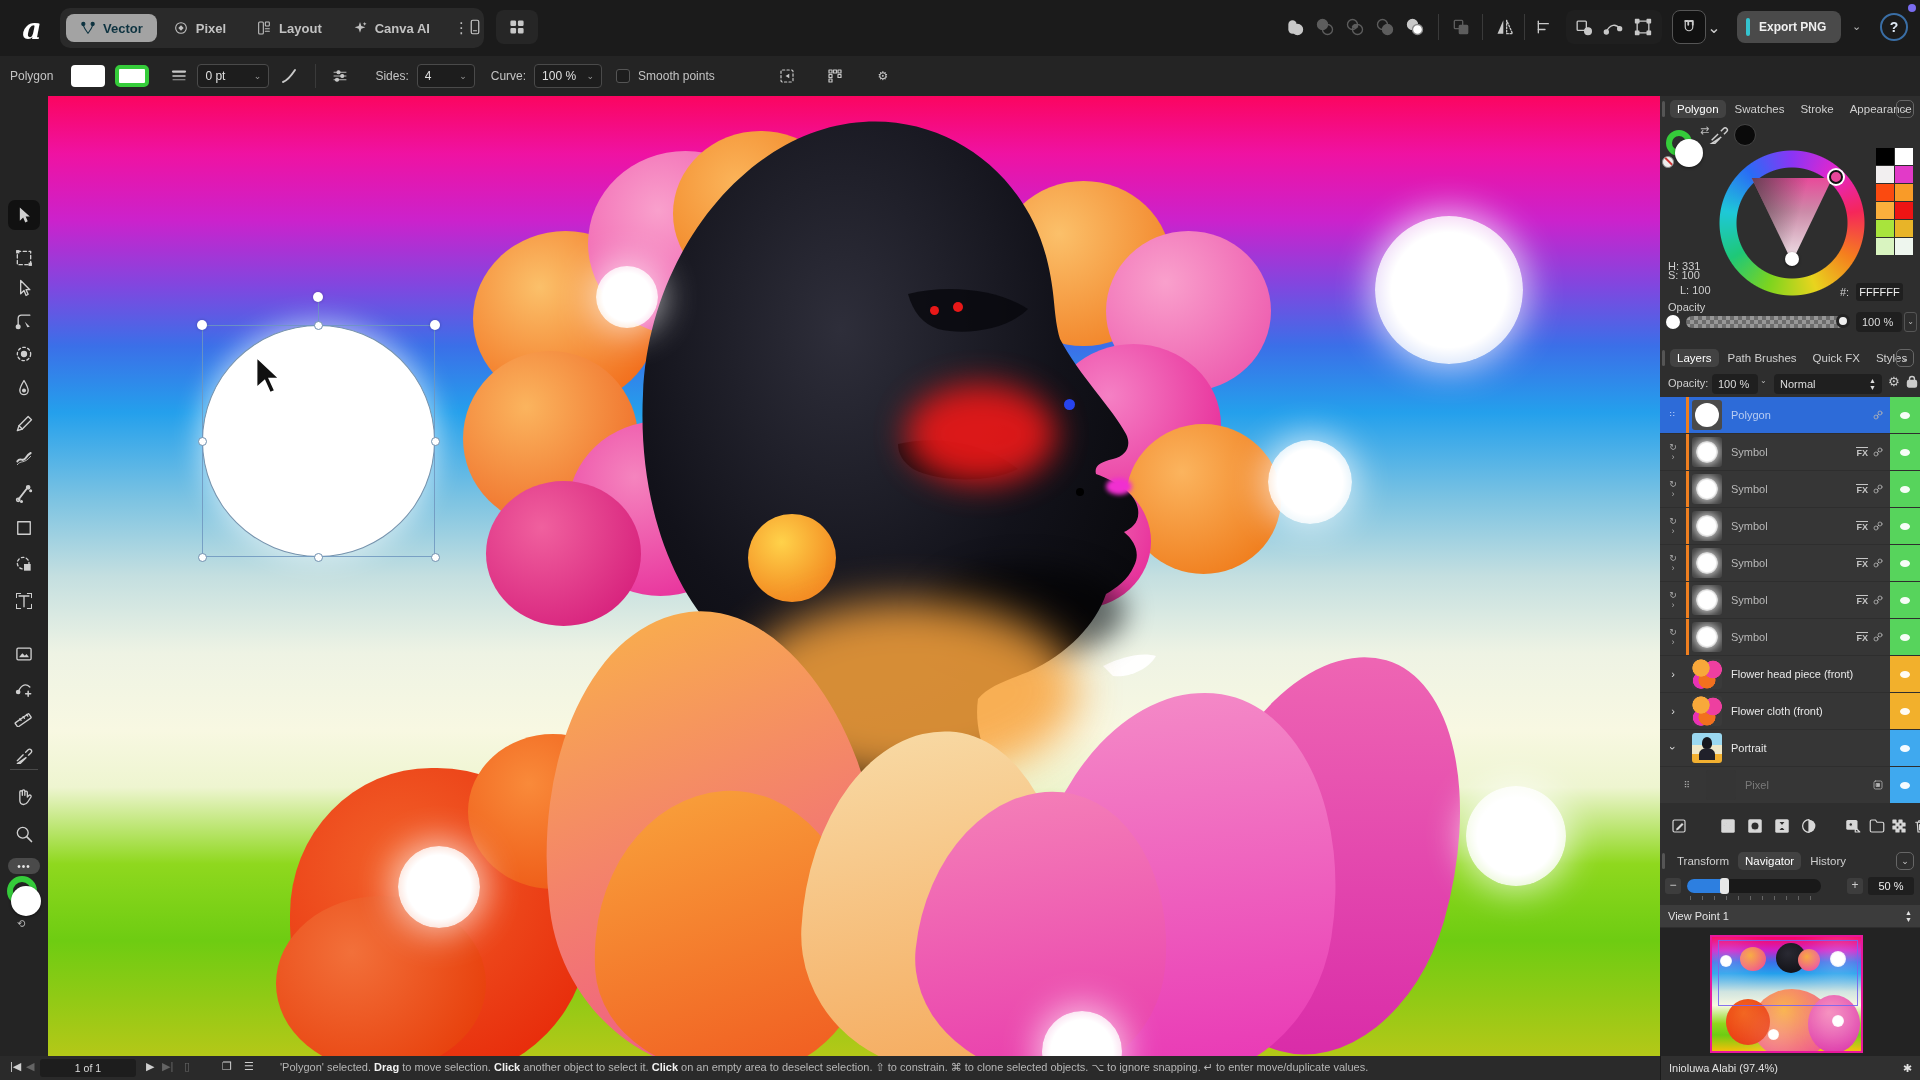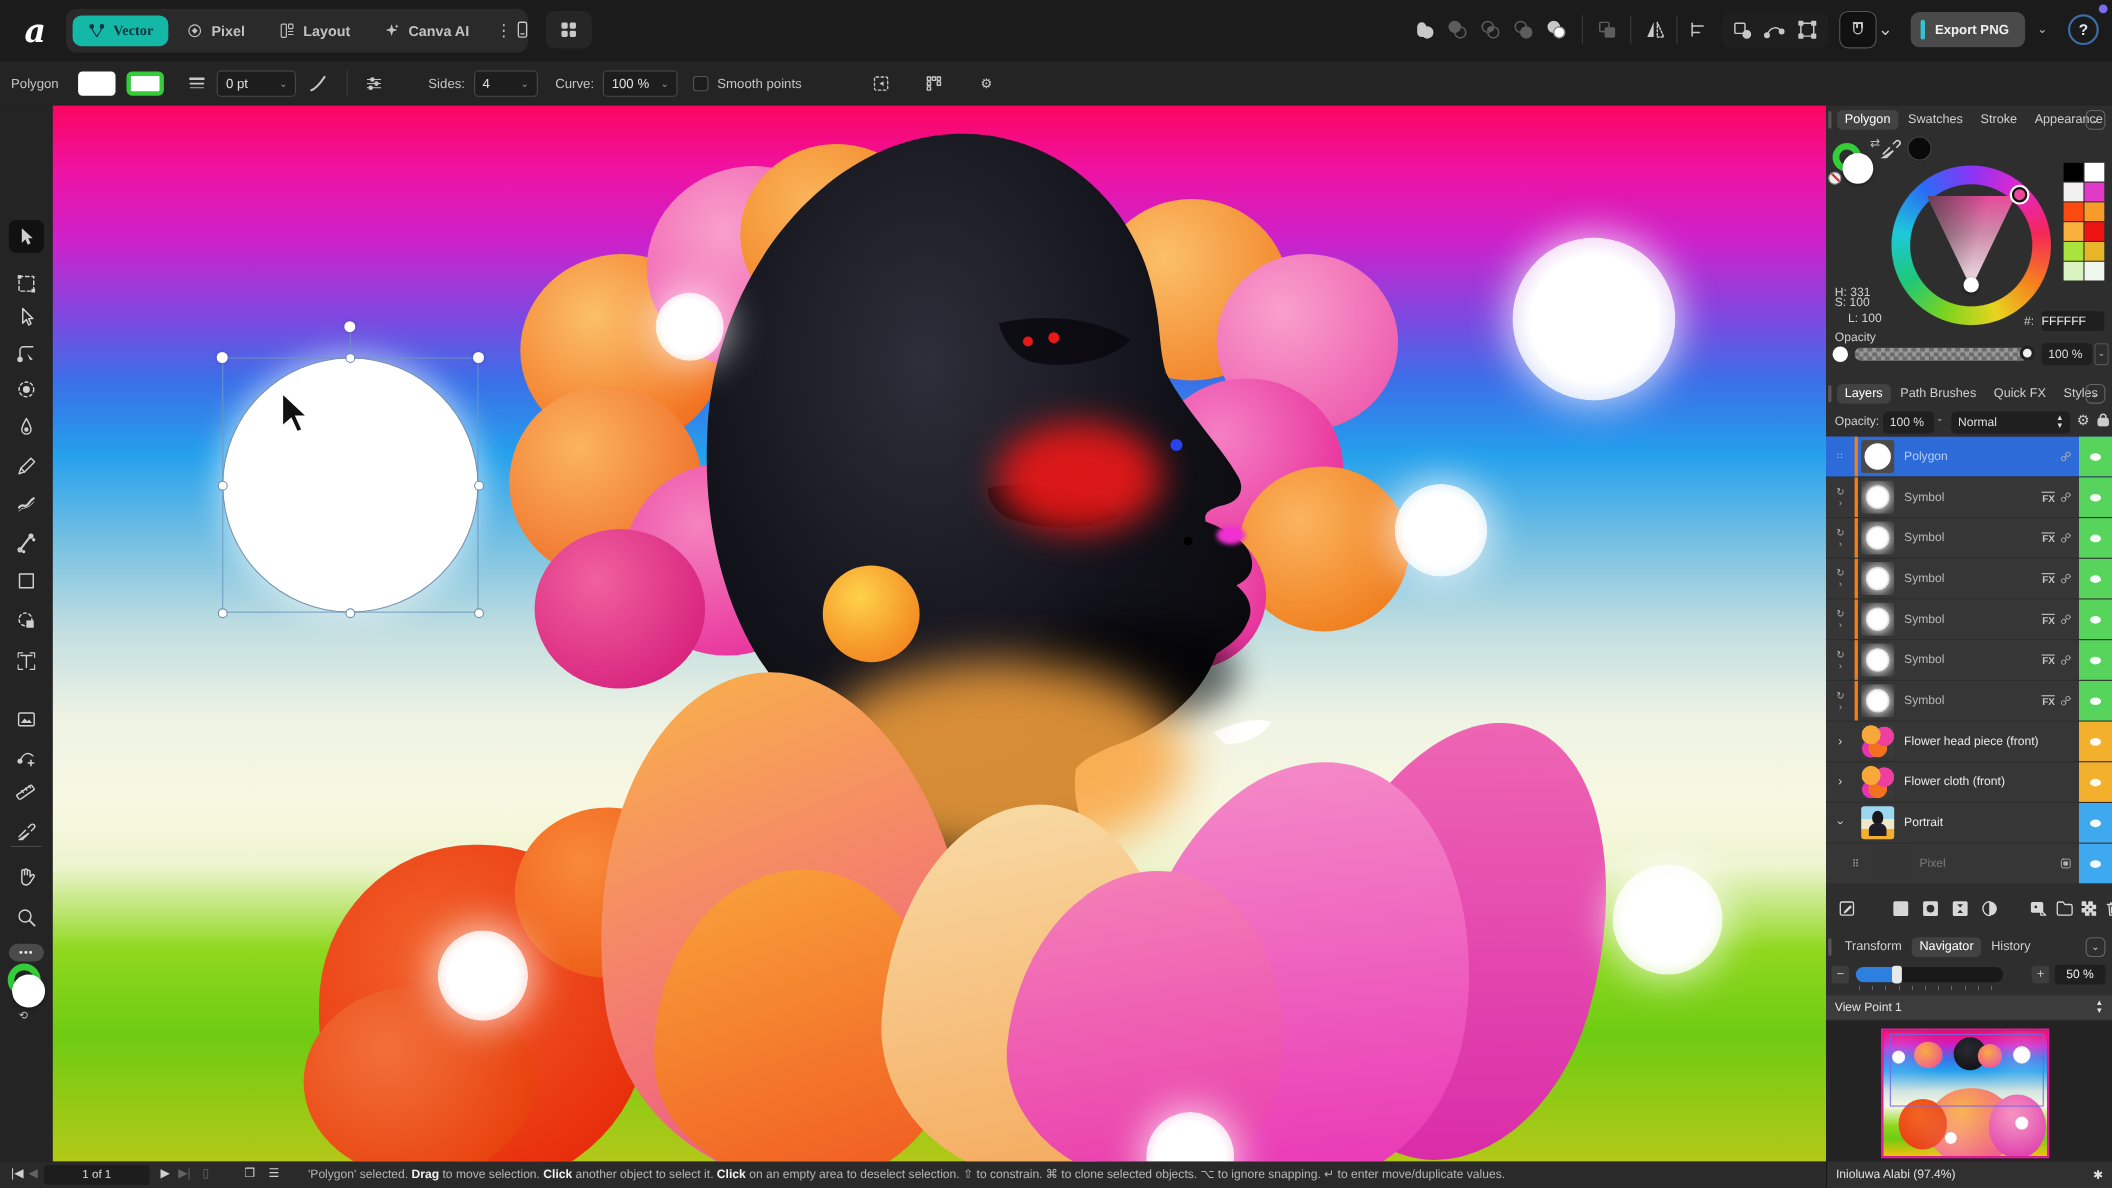--- a/index.html
+++ b/index.html
@@ -8,21 +8,21 @@
   .abs { position:absolute; }
   
   #topbar { position:absolute; left:0; top:0; width:1920px; height:56px; background:#1b1b1b; }
   #logo { position:absolute; left:14px; top:10px; width:36px; height:36px; color:#fff;
     font-family:"DejaVu Serif",serif; font-style:italic; font-weight:bold; font-size:30px;
     display:flex; align-items:center; justify-content:center; }
   #personas { position:absolute; left:60px; top:8px; height:40px; background:#2a2a2a;
     border-radius:10px; display:flex; align-items:center; padding:0 6px; gap:2px; }
   .persona { display:flex; align-items:center; gap:7px; padding:6px 14px; border-radius:8px;
     font-size:13px; font-weight:bold; color:#c2c2c2; cursor:default; }
-  .persona.active { background:#14b8a6; color:#0e3340;font-family:Liberation Serif, serif; }
+  .persona.active { background:#a3a3a3; color:#0e3340; }
   .persona .picon { width:16px; height:16px; display:inline-flex; }
   #persona-more { color:#bbb; font-size:15px; letter-spacing:1px; padding:0 8px; }
   .tb-icon { position:absolute; top:14px; width:26px; height:26px; display:flex;
     align-items:center; justify-content:center; color:#c8c8c8; }
   .tb-icon.dim { opacity:.38; }
   .tb-group { position:absolute; top:10px; height:34px; background:#262626; border-radius:8px; }
   .vsep { position:absolute; top:14px; width:1px; height:26px; background:#3a3a3a; }
   #export-btn { position:absolute; left:1737px; top:11px; width:104px; height:32px;
     background:#4a4a4a; border-radius:8px; display:flex; align-items:center; gap:9px;
     padding-left:9px; font-size:12px; font-weight:bold; color:#f0f0f0; }
@@ -313,21 +313,21 @@
     </div>
   <div class="vsep" style="position:static;margin-left:14px;height:24px"></div>
   <div class="cicon" style="margin-left:12px">
       <svg width="18" height="18" viewBox="0 0 24 24" fill="none" stroke="currentColor" stroke-width="1.6" stroke-linejoin="round" stroke-linecap="round">
         <path d="M4 7 h16 M4 12 h16 M4 17 h16" stroke-width="1.2"></path>
         <circle cx="10" cy="7" r="2" fill="currentColor"></circle>
         <circle cx="15" cy="12" r="2" fill="currentColor"></circle>
         <circle cx="8" cy="17" r="2" fill="currentColor"></circle>
       </svg>
     </div>
-  <span class="lbl" style="margin-left:37px">Sides:</span>
+  <span class="lbl" style="margin-left:23px">Sides:</span>
   <div class="dd" style="margin-left:8px;width:58px">
     <span>4</span>
       <span class="chev">⌄</span>
   </div>
   <span class="lbl" style="margin-left:16px">Curve:</span>
   <div class="dd" style="margin-left:8px;width:68px">
     <span>100 %</span>
       <span class="chev">⌄</span>
   </div>
   <div class="checkbox" style="margin-left:14px"></div>
@@ -590,21 +590,21 @@
         <div style="width: 18px; height: 17px; background: rgb(238, 20, 20);"></div>
         <div style="width: 18px; height: 17px; background: rgb(168, 228, 60);"></div>
         <div style="width: 18px; height: 17px; background: rgb(232, 180, 40);"></div>
         <div style="width: 18px; height: 17px; background: rgb(217, 244, 192);"></div>
         <div style="width: 18px; height: 17px; background: rgb(238, 246, 238);"></div>
       </div>
     <div class="abs" style="left:8px;top:164px;font-size:11px;color:#cfcfcf">H: 331</div>
     <div class="abs" style="left:8px;top:173px;font-size:11px;color:#cfcfcf">S: 100</div>
     <div class="abs" style="left:20px;top:188px;font-size:11px;color:#cfcfcf">L: 100</div>
     <div class="abs" style="left:180px;top:190px;font-size:11px;color:#cfcfcf">#:</div>
-    <div class="abs" style="left:196px;top:187px;width:57px;height:18px;background:#1f1f1f;border-radius:3px;font-size:11px;color:#eee;text-align:left;line-height:18px">FFFFFF</div>
+    <div class="abs" style="left:196px;top:187px;width:47px;height:18px;background:#1f1f1f;border-radius:3px;font-size:11px;color:#eee;text-align:center;line-height:18px">FFFFFF</div>
     <div class="abs" style="left:8px;top:205px;font-size:11px;color:#cfcfcf">Opacity</div>
     <div class="abs" style="left:6px;top:219px;width:14px;height:14px;border-radius:50%;background:#fff"></div>
     <div class="abs" style="left:26px;top:220px;width:158px;height:12px;border-radius:6px;
       background:conic-gradient(#777 0 25%, #aaa 0 50%, #777 0 75%, #aaa 0) 0 0/8px 8px;opacity:.85"></div>
     <div class="abs" style="left:176px;top:218px;width:14px;height:14px;border-radius:50%;background:#eee;border:3px solid #222"></div>
     <div class="abs mini-dd" style="left:196px;top:216px;width:46px">
       <span>100 %</span>
     </div>
     <div class="abs" style="left:244px;top:216px;width:13px;height:20px;border:1px solid #555;border-radius:3px;font-size:8px;color:#bbb;text-align:center;line-height:18px">⌄</div>
   </div>

